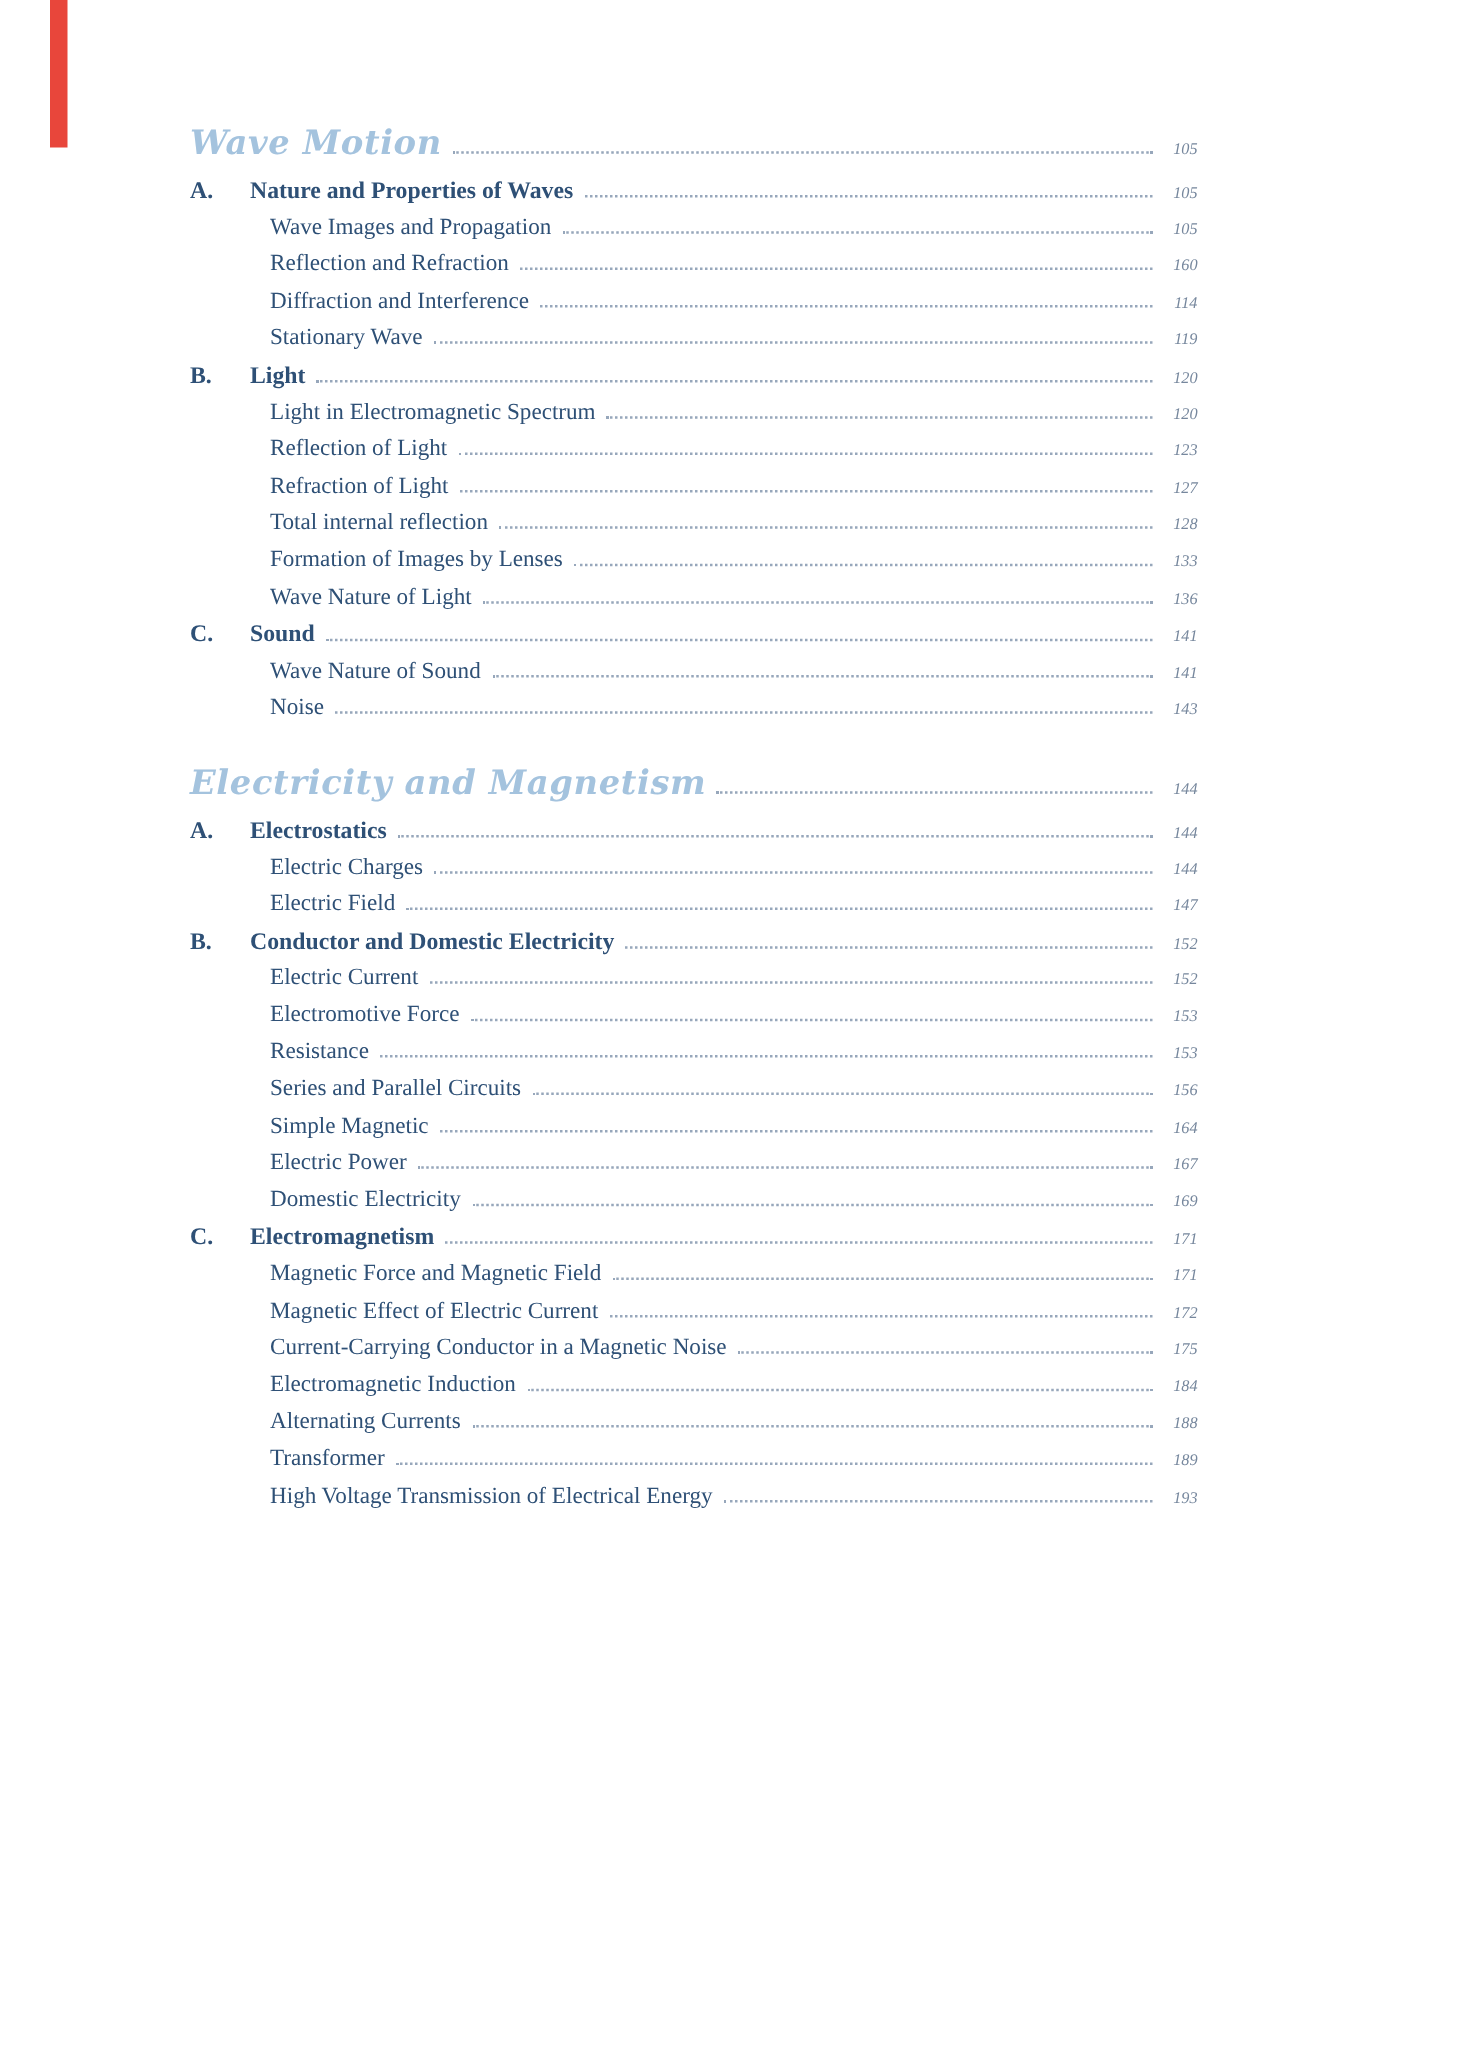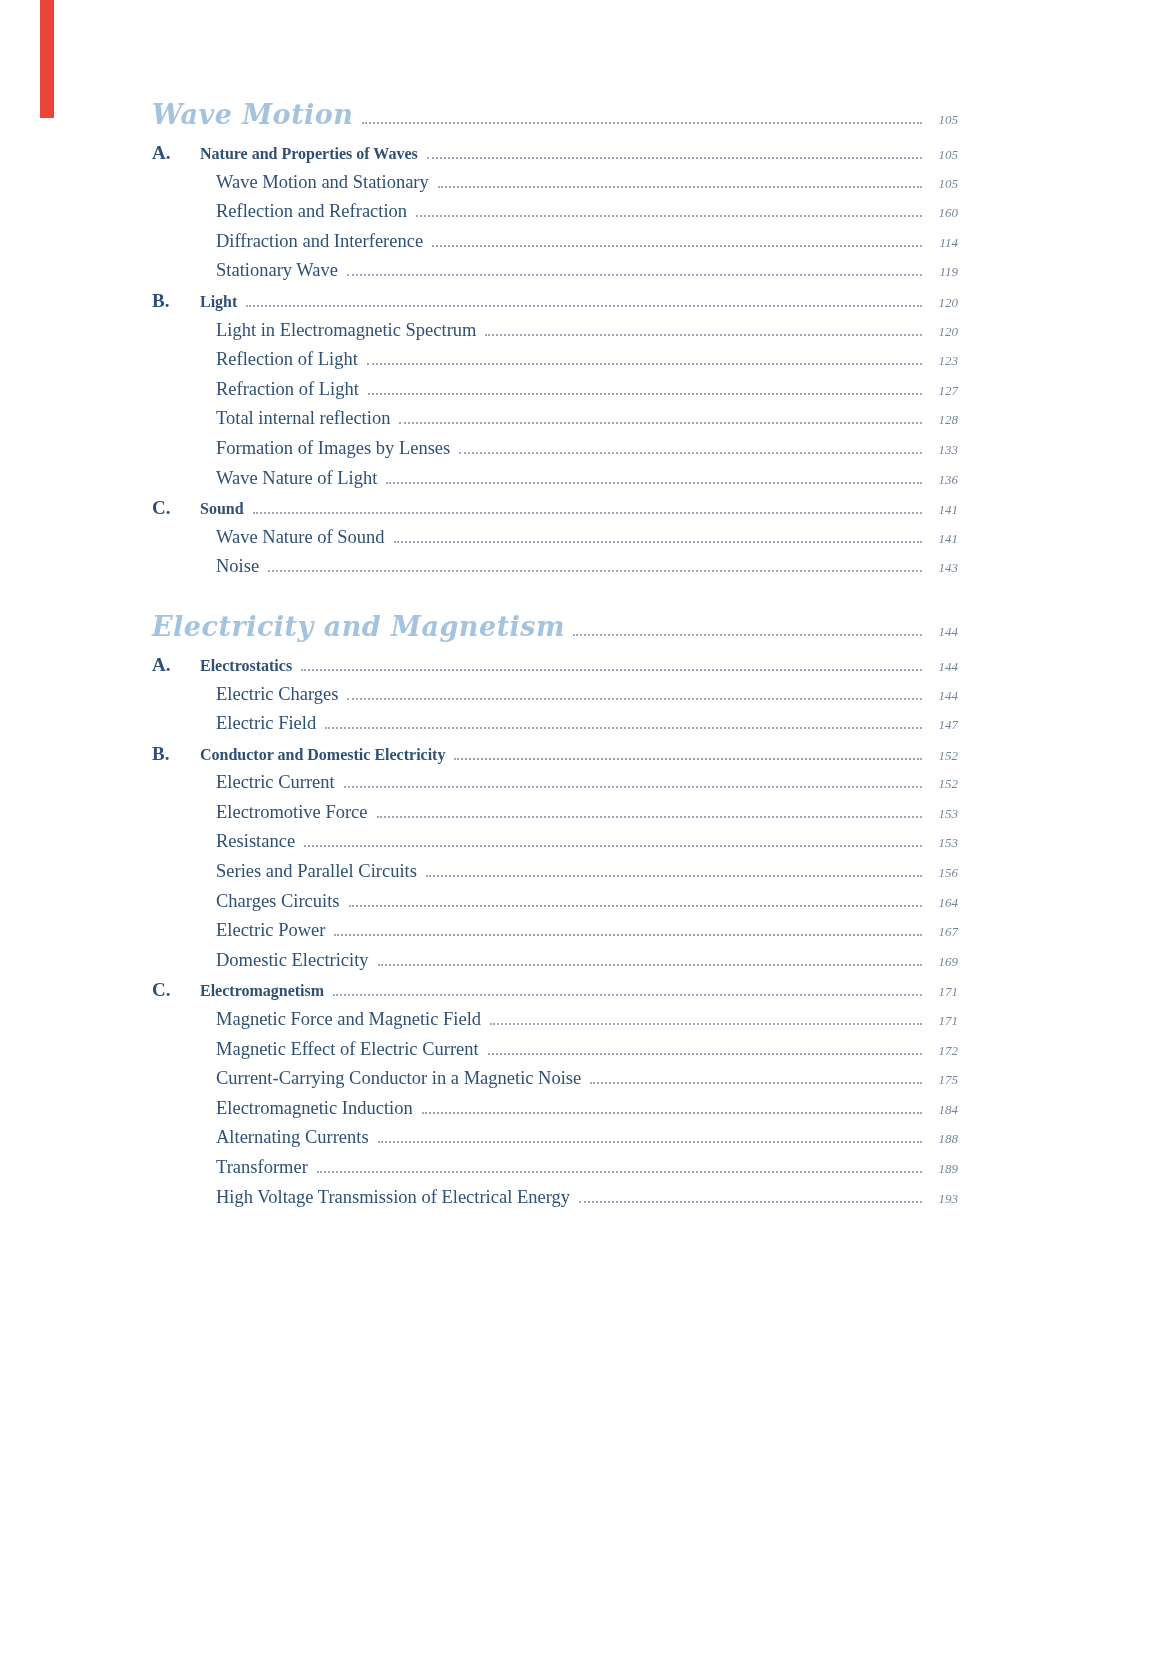--- a/index.html
+++ b/index.html
@@ -56,21 +56,21 @@
 
   .group-letter {
     flex: 0 0 48px;
     font-weight: bold;
     font-size: 19px;
     color: var(--entry-text, #2e5076);
   }
 
   .group-title {
     font-weight: bold;
-    font-size: 16px;
+    font-size: 19px;
     color: var(--entry-text, #2e5076);
     padding-right: 5px;
     white-space: nowrap;
   }
 
   .item-row { padding-left: 64px; }
 
   .item-title {
     font-size: 18.5px;
     color: var(--entry-text, #2e5076);
@@ -108,21 +108,21 @@
           <span class="leader"></span>
           <span class="pagenum">105</span>
         </div>
         <div class="row group-row">
           <span class="group-letter">A.</span>
           <span class="group-title">Nature and Properties of Waves</span>
           <span class="leader"></span>
           <span class="pagenum">105</span>
         </div>
         <div class="row item-row">
-          <span class="item-title">Wave Motion and Stationary</span>
+          <span class="item-title">Wave Images and Propagation</span>
           <span class="leader"></span>
           <span class="pagenum">105</span>
         </div>
         <div class="row item-row">
           <span class="item-title">Reflection and Refraction</span>
           <span class="leader"></span>
           <span class="pagenum">160</span>
         </div>
         <div class="row item-row">
           <span class="item-title">Diffraction and Interference</span>
@@ -229,21 +229,21 @@
           <span class="item-title">Resistance</span>
           <span class="leader"></span>
           <span class="pagenum">153</span>
         </div>
         <div class="row item-row">
           <span class="item-title">Series and Parallel Circuits</span>
           <span class="leader"></span>
           <span class="pagenum">156</span>
         </div>
         <div class="row item-row">
-          <span class="item-title">Charges Circuits</span>
+          <span class="item-title">Simple Magnetic</span>
           <span class="leader"></span>
           <span class="pagenum">164</span>
         </div>
         <div class="row item-row">
           <span class="item-title">Electric Power</span>
           <span class="leader"></span>
           <span class="pagenum">167</span>
         </div>
         <div class="row item-row">
           <span class="item-title">Domestic Electricity</span>

